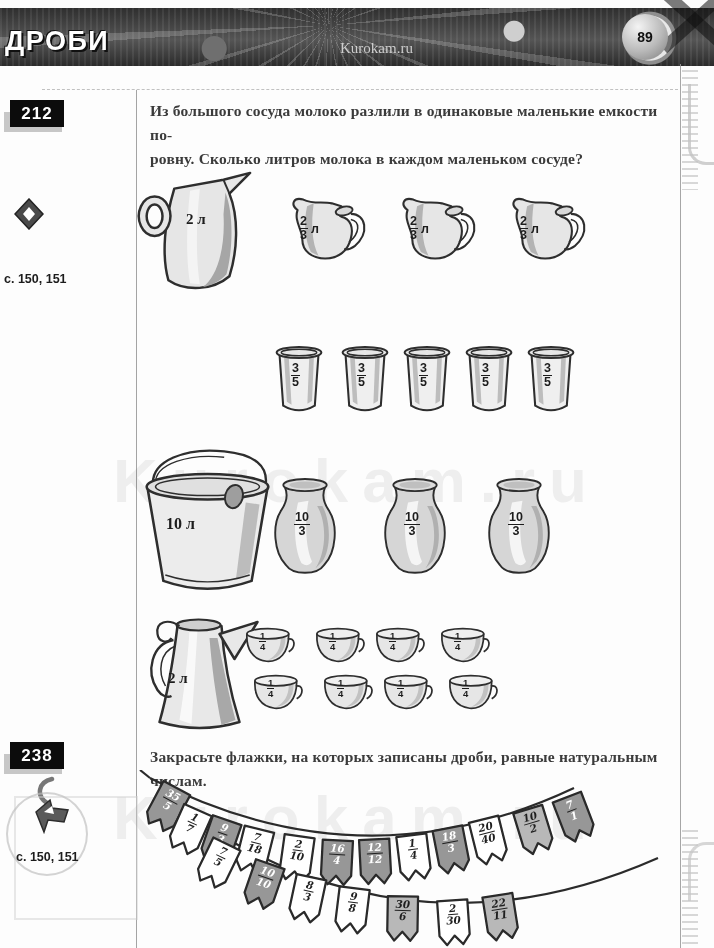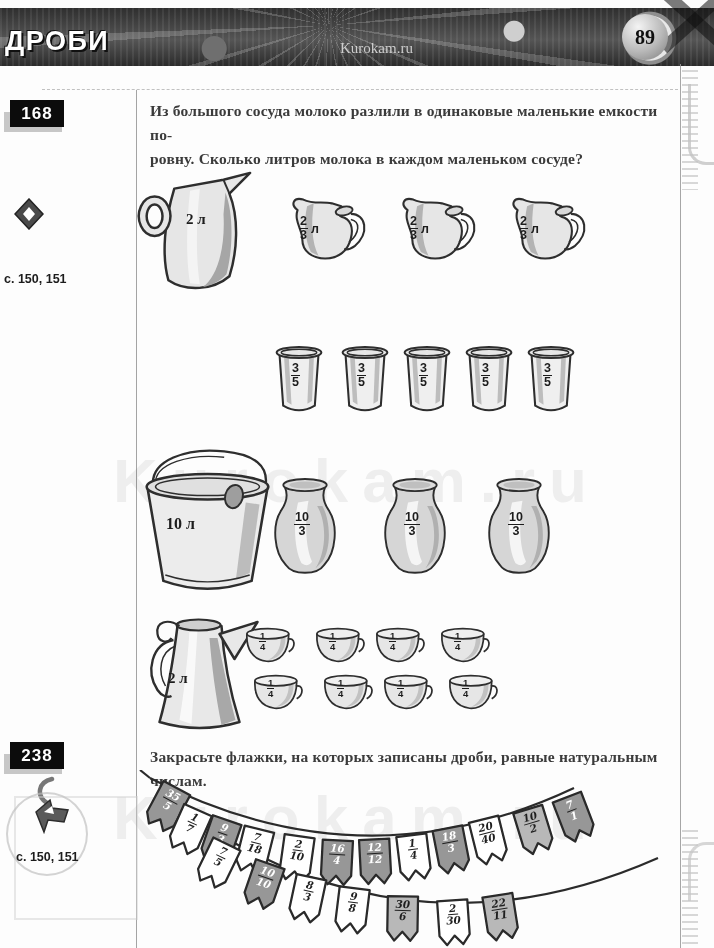--- a/index.html
+++ b/index.html
@@ -17,21 +17,21 @@
       repeating-linear-gradient(90deg, rgba(255,255,255,.07) 0 2px, transparent 2px 6px),
       linear-gradient(#2f2f2f,#555 55%,#2b2b2b);}
   .band-x1,.band-x2{top:14px;left:652px;width:86px;height:12px;background:rgba(15,15,15,.55)}
   .band-x1{transform:rotate(42deg)} .band-x2{transform:rotate(-42deg)}
   .section-title{left:5px;top:26px;font-family:"Liberation Sans",sans-serif;font-weight:bold;
     font-size:27px;letter-spacing:1.5px;color:#fff;text-shadow:2px 2px 0 #111, -1px -1px 0 #111}
   .site{left:340px;top:40px;font-size:15px;color:#dcdcdc;opacity:.9}
   .page-ball{left:622px;top:14px;width:46px;height:46px;border-radius:50%;
     background:radial-gradient(circle at 35% 28%, #f4f4f4, #b9b9b9 55%, #7c7c7c);
     display:flex;align-items:center;justify-content:center}
-  .page-num{font-family:Liberation Serif, serif;font-weight:bold;font-size:20px;color:#101010}
+  .page-num{font-family:Liberation Sans, sans-serif;font-weight:bold;font-size:14px;color:#101010}
 
   
   .rule-left{left:136px;top:90px;height:858px;border-left:1.6px solid #949494;opacity:.85}
   .rule-right{left:680px;top:64px;height:884px;border-left:1.6px solid #9c9c9c;opacity:.9}
   .edge-ticks{left:682px;width:16px;background:repeating-linear-gradient(#a9a9a9 0 2px, transparent 2px 7px);opacity:.45}
   .dash-top{left:42px;top:89px;width:636px;border-top:1px dashed #b3b3b3;opacity:.8}
   .corner-cup{left:688px;top:84px;width:24px;height:78px;border:3px solid #c4c4c4;border-top:none;border-right:none;border-radius:0 0 0 18px;opacity:.8}
   .corner-cup2{left:688px;top:842px;width:24px;height:56px;border:3px solid #c6c6c6;border-bottom:none;border-right:none;border-radius:18px 0 0 0;opacity:.7}
   .watermark{left:0;width:714px;text-align:center;font-family:"Liberation Sans",sans-serif;
     font-weight:bold;font-size:62px;letter-spacing:14px;color:#000;opacity:.055;white-space:nowrap}
@@ -155,21 +155,21 @@
 <div class="abs rule-right"></div>
 <div class="abs edge-ticks" style="top:70px;height:120px"></div>
 <div class="abs edge-ticks" style="top:830px;height:118px"></div>
 <div class="abs dash-top"></div>
 <div class="abs corner-cup"></div>
 <div class="abs corner-cup2"></div>
 <div class="abs watermark" style="top:445px">Kurokam.ru</div>
 <div class="abs watermark" style="top:782px">Kurokam.ru</div>
 
 <div class="abs badge-echo" style="left:4px;top:112px"></div>
-<div class="abs badge" style="left:10px;top:100px">168</div>
+<div class="abs badge" style="left:10px;top:100px">212</div>
 <div class="abs task-text" style="left:150px;top:99px">
   <div>Из большого сосуда молоко разлили в одинаковые маленькие емкости по-</div>
   <div>ровну. Сколько литров молока в каждом маленьком сосуде?</div>
 </div>
 
 <svg class="abs" style="left:14px;top:198px" width="30" height="32" viewBox="0 0 30 32">
   <polygon points="15,1 29,16 15,31 1,16" fill="#4a4a4a" stroke="#222" stroke-width="1.5"></polygon>
   <path d="M9,16 L15,9 L21,16 L15,23 Z" fill="#fff"></path>
 </svg>
 <div class="abs page-ref" style="left:4px;top:272px">с. 150, 151</div>

